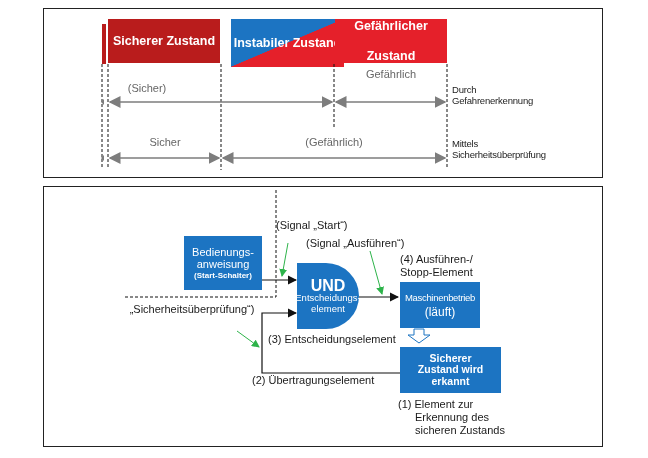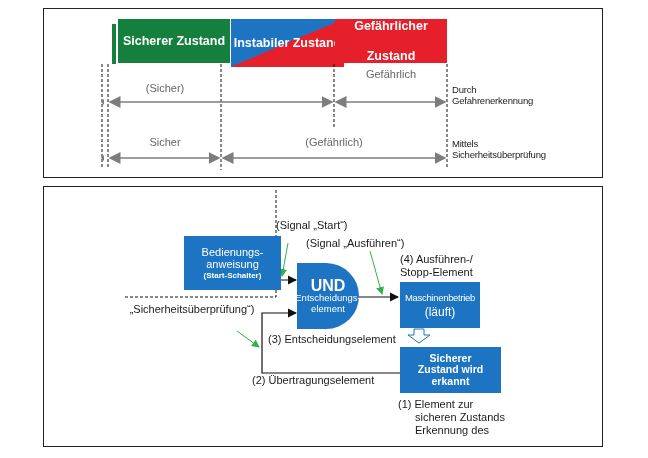--- a/index.html
+++ b/index.html
@@ -2,21 +2,21 @@
 <html><head>
 <meta charset="utf-8">
 <style>
   html, body { margin: 0; padding: 0; background: #ffffff; }
   body { width: 648px; height: 458px; position: relative; overflow: hidden;
          font-family: "Liberation Sans", sans-serif; color: #1a1a1a; }
   .panel { position: absolute; border: 1px solid #222; background: #fff; box-sizing: border-box; }
   .abs { position: absolute; }
   .hdr { position: absolute; color: #fff; font-weight: bold; font-size: 12.5px; display: flex;
          align-items: center; justify-content: center; text-align: center; line-height: 14px; }
-  .blue { background: #15803d; margin-left: 10px; }
+  .blue { background: #b91c1c; }
   .red { background: #e5202a; gap: 16px; }
   .gray-label { position: absolute; font-size: 11px; color: #666; text-align: center; }
   .side-label { position: absolute; font-size: 9.5px; color: #222; line-height: 11px; letter-spacing: -0.2px; }
   .box { position: absolute; background: #1c74c2; color: #fff; display: flex; flex-direction: column;
          align-items: center; justify-content: center; text-align: center; }
   .lbl { position: absolute; font-size: 11px; color: #1a1a1a; line-height: 12px; white-space: nowrap; }
   svg { position: absolute; left: 0; top: 0; }
 </style>
 </head>
 <body>
@@ -78,36 +78,36 @@
 
   <line x1="359" y1="297" x2="398" y2="297" stroke="#111" stroke-width="1.2" marker-end="url(#ba)"></line>
 
   <line x1="288" y1="243" x2="282" y2="276" stroke="#2db34a" stroke-width="1" marker-end="url(#gr)"></line>
   <line x1="370" y1="251" x2="382" y2="294" stroke="#2db34a" stroke-width="1" marker-end="url(#gr)"></line>
   <line x1="237" y1="331" x2="259" y2="347" stroke="#2db34a" stroke-width="1" marker-end="url(#gr)"></line>
 
   <path d="M414,329 L424,329 L424,335 L430,335 L419,343 L408,335 L414,335 Z" fill="#fff" stroke="#1c74c2" stroke-width="1"></path>
 </svg>
 
-<div class="gray-label" style="left:110px; top:82px; width:110px;">(Sicher)</div>
+<div class="gray-label" style="left:92px; top:82px; width:110px;">(Sicher)</div>
 <div class="gray-label" style="left:336px; top:68px; width:110px;">Gefährlich</div>
 <div class="side-label" style="left:452px; top:84px;">
   <div>Durch</div>
   <div>Gefahrenerkennung</div>
 </div>
 <div class="gray-label" style="left:110px; top:136px; width:110px;">Sicher</div>
 <div class="gray-label" style="left:223px; top:136px; width:222px;">(Gefährlich)</div>
 <div class="side-label" style="left:452px; top:138px;">
   <div>Mittels</div>
   <div>Sicherheitsüberprüfung</div>
 </div>
 
 <div class="panel" style="left:43px; top:186px; width:560px; height:261px; background:transparent;"></div>
 
-<div class="box" style="left:184px; top:236px; width:97px; height:54px;">
+<div class="box" style="left:184px; top:236px; width:78px; height:54px;">
   <span style="font-size:11px; line-height:12px;">Bedienungs-</span>
   <span style="font-size:11px; line-height:12px;">anweisung</span>
   <span style="font-size:8px; line-height:11px; font-weight:bold;">(Start-Schalter)</span>
 </div>
 
 <div class="box" style="left:297px; top:263px; width:62px; height:66px; border-radius:0 33px 33px 0;">
   <span style="font-size:16px; font-weight:bold; line-height:13px;">UND</span>
   <span style="font-size:9.5px; line-height:11px;">Entscheidungs-</span>
   <span style="font-size:9.5px; line-height:11px;">element</span>
 </div>
@@ -129,15 +129,15 @@
   <div>(4) Ausführen-/</div>
   <div>Stopp-Element</div>
 </div>
 <div class="lbl" style="left:122px; top:303px; text-align:center; width:140px;">
   <div>„Sicherheitsüberprüfung“)</div>
 </div>
 <div class="lbl" style="left:268px; top:333px;">(3) Entscheidungselement</div>
 <div class="lbl" style="left:252px; top:374px;">(2) Übertragungselement</div>
 <div class="lbl" style="left:398px; top:398px; line-height:13px;">
   <div>(1) Element zur</div>
+  <div style="padding-left:17px;">Erkennung des</div>
   <div style="padding-left:17px;">sicheren Zustands</div>
-  <div style="padding-left:17px;">Erkennung des</div>
 </div>
 
 </body></html>

